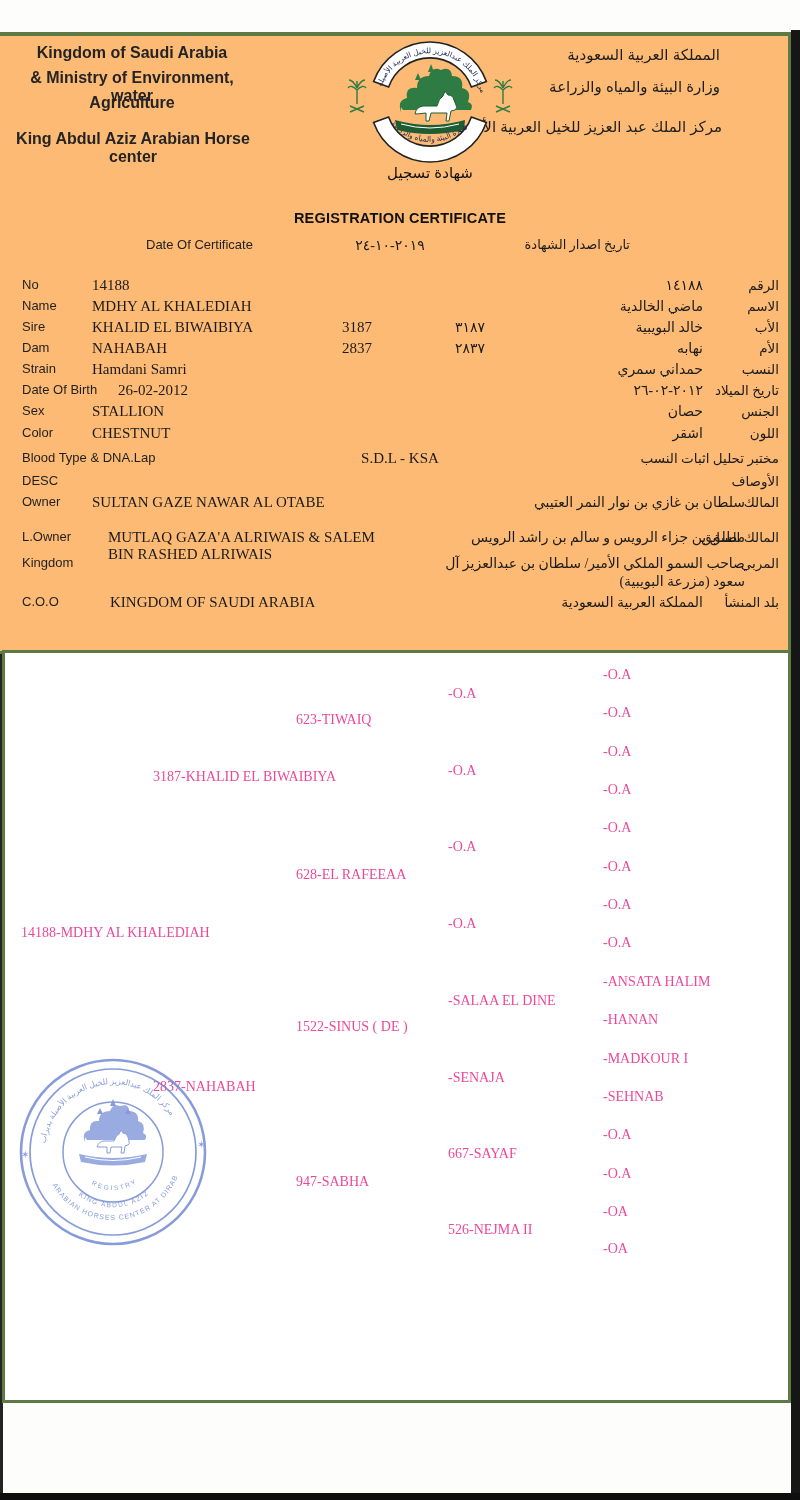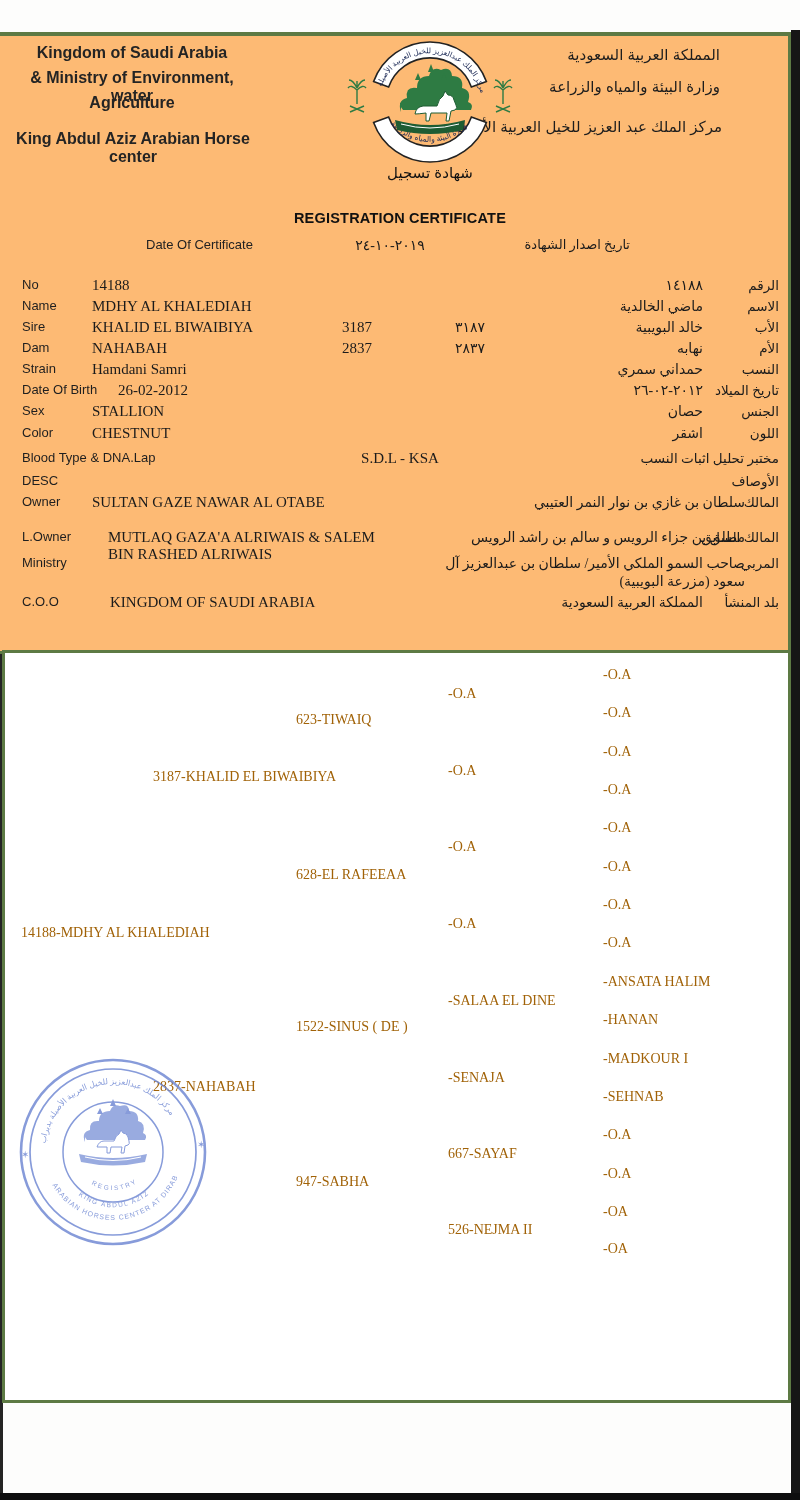--- a/index.html
+++ b/index.html
@@ -35,21 +35,21 @@
   .dar{position:absolute;right:85px;direction:rtl;text-align:right;font-size:14px;white-space:nowrap;
        font-family:"Liberation Serif","DejaVu Sans",serif;}
   .dar.wrap{white-space:normal;line-height:18px;}
   .dal{position:absolute;right:9px;direction:rtl;font-size:13.5px;white-space:nowrap;
        font-family:"Liberation Serif","DejaVu Sans",serif;}
 
   
   .ped-box{position:absolute;left:2px;top:650px;width:783px;height:747px;background:#fff;
            border:3px solid #5d7a44;}
   .pnode{position:absolute;font-family:"Liberation Serif","DejaVu Serif",serif;font-size:14px;
-         white-space:nowrap;color:#a16207;text-align:center;}
+         white-space:nowrap;color:#ec4899;text-align:center;}
   .stamp{position:absolute;left:8px;top:393px;width:200px;height:212px;opacity:.82;}
 </style>
 </head>
 <body>
 
 <div class="page">
 
   <div class="edge-left"></div>
   <div class="edge-right"></div>
   <div class="edge-bottom"></div>
@@ -197,21 +197,21 @@
       </div>
 
       <div class="drow" style="top:493px;height:38px">
         <span class="dl">L.Owner</span>
         <span class="dv wrap" style="left:108px;width:275px">MUTLAQ GAZA'A ALRIWAIS &amp; SALEM BIN RASHED ALRIWAIS</span>
         <span class="dar" style="right:43px">مطلق بن جزاء الرويس و سالم بن راشد الرويس</span>
         <span class="dal">المالك السابق</span>
       </div>
 
       <div class="drow" style="top:519px;height:38px">
-        <span class="dl">Ministry</span>
+        <span class="dl">Kingdom</span>
         <span class="dar wrap" style="right:43px;width:330px">صاحب السمو الملكي الأمير/ سلطان بن عبدالعزيز آل سعود (مزرعة البويبية)</span>
         <span class="dal">المربي</span>
       </div>
 
       <div class="drow" style="top:558px">
         <span class="dl">C.O.O</span>
         <span class="dv" style="left:110px">KINGDOM OF SAUDI ARABIA</span>
         <span class="dar" style="right:85px">المملكة العربية السعودية</span>
         <span class="dal">بلد المنشأ</span>
       </div>

